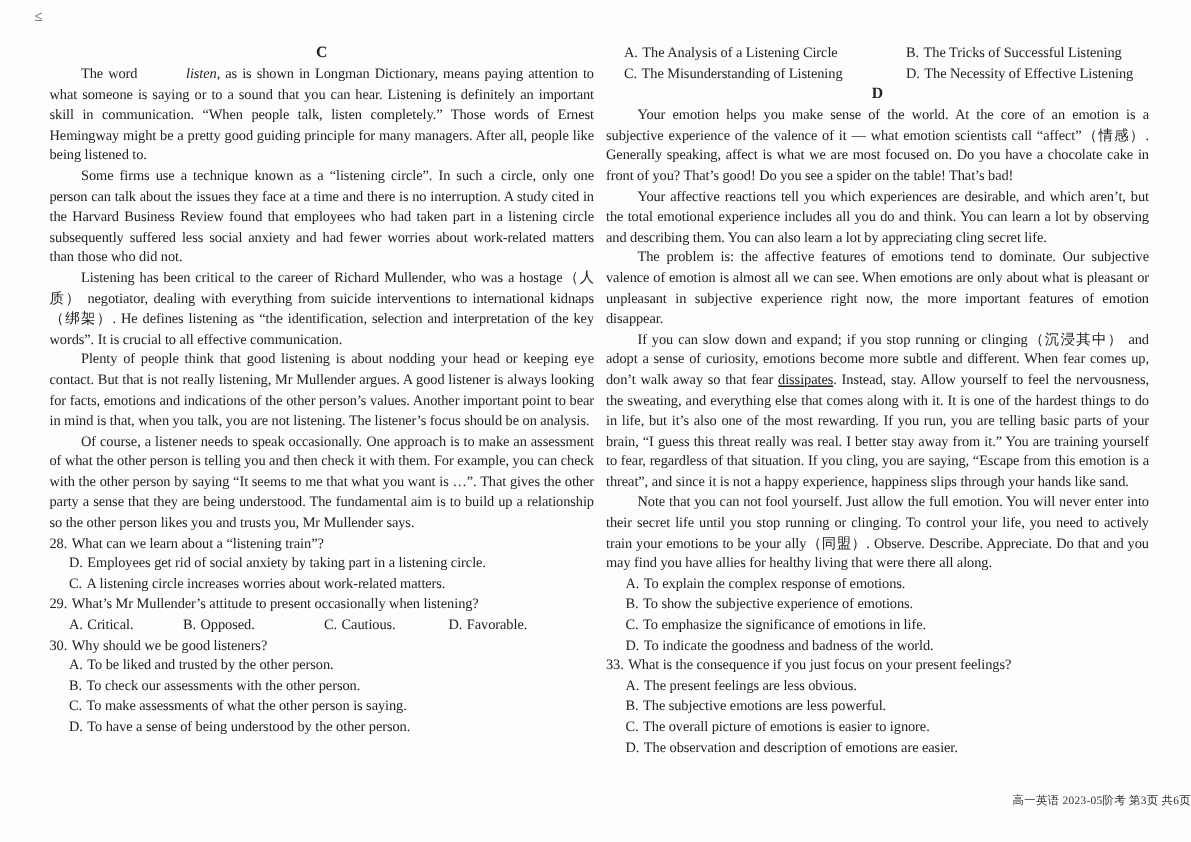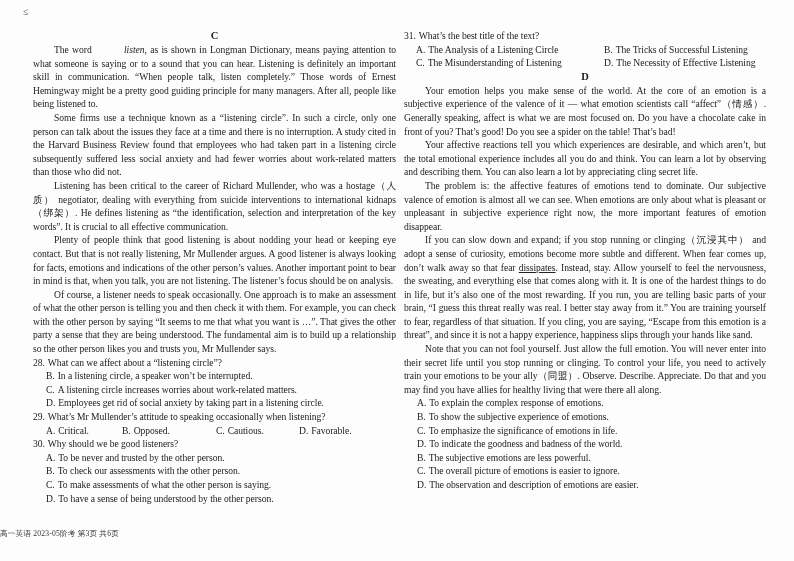--- a/index.html
+++ b/index.html
@@ -31,71 +31,69 @@
   .qno{margin-right:3px;}
   .optlabel{margin-right:3px;}
   .opts{padding-left:13px;}
   .opt{text-align:left;}
   .opts.row4{display:grid;grid-template-columns:76px 94px 83px auto;padding-left:13px;}
   .opts.row4 .opt{white-space:nowrap;}
   .opts.grid2{display:grid;grid-template-columns:184px auto;padding-left:12px;column-gap:4px;}
   .opts.grid2 .opt{white-space:nowrap;}
   .footer{
     position:absolute;left:0;top:529px;width:794px;
-    text-align:left;font-size:7.6px;color:#333;letter-spacing:0.2px;
+    text-align:right;font-size:7.6px;color:#333;letter-spacing:0.2px;
   }
 </style>
 </head>
 <body>
 
 <div class="page">
 
   <span class="stray">≤</span>
 
   <div class="col left">
     <div class="sec-heading">C</div>
     <p class="para"><span>The word </span><span class="em">listen</span><span>, as is shown in Longman Dictionary, means paying attention to what someone is saying or to a sound that you can hear. Listening is definitely an important skill in communication. “When people talk, listen completely.” Those words of Ernest Hemingway might be a pretty good guiding principle for many managers. After all, people like being listened to.</span></p>
     <p class="para"><span>Some firms use a technique known as a “listening circle”. In such a circle, only one person can talk about the issues they face at a time and there is no interruption. A study cited in the Harvard Business Review found that employees who had taken part in a listening circle subsequently suffered less social anxiety and had fewer worries about work-related matters than those who did not.</span></p>
     <p class="para"><span>Listening has been critical to the career of Richard Mullender, who was a hostage（人质） negotiator, dealing with everything from suicide interventions to international kidnaps（绑架）. He defines listening as “the identification, selection and interpretation of the key words”. It is crucial to all effective communication.</span></p>
     <p class="para"><span>Plenty of people think that good listening is about nodding your head or keeping eye contact. But that is not really listening, Mr Mullender argues. A good listener is always looking for facts, emotions and indications of the other person’s values. Another important point to bear in mind is that, when you talk, you are not listening. The listener’s focus should be on analysis.</span></p>
     <p class="para"><span>Of course, a listener needs to speak occasionally. One approach is to make an assessment of what the other person is telling you and then check it with them. For example, you can check with the other person by saying “It seems to me that what you want is …”. That gives the other party a sense that they are being understood. The fundamental aim is to build up a relationship so the other person likes you and trusts you, Mr Mullender says.</span></p>
 
     <div class="q">
-      <div class="stem"><span class="qno">28.</span><span>What can we affect about a “listening circle”?</span></div>
+      <div class="stem"><span class="qno">28.</span><span>What can we learn about a “listening train”?</span></div>
       <div class="opts">
-        <div class="opt"><span class="optlabel">B.</span><span>In a listening circle, a speaker won’t be interrupted.</span></div>
+        <div class="opt"><span class="optlabel">D.</span><span>Employees get rid of social anxiety by taking part in a listening circle.</span></div>
         <div class="opt"><span class="optlabel">C.</span><span>A listening circle increases worries about work-related matters.</span></div>
-        <div class="opt"><span class="optlabel">D.</span><span>Employees get rid of social anxiety by taking part in a listening circle.</span></div>
       </div>
     </div>
 
     <div class="q">
-      <div class="stem"><span class="qno">29.</span><span>What’s Mr Mullender’s attitude to speaking occasionally when listening?</span></div>
+      <div class="stem"><span class="qno">29.</span><span>What’s Mr Mullender’s attitude to present occasionally when listening?</span></div>
       <div class="opts row4">
         <div class="opt"><span class="optlabel">A.</span><span>Critical.</span></div>
         <div class="opt"><span class="optlabel">B.</span><span>Opposed.</span></div>
         <div class="opt"><span class="optlabel">C.</span><span>Cautious.</span></div>
         <div class="opt"><span class="optlabel">D.</span><span>Favorable.</span></div>
       </div>
     </div>
 
     <div class="q">
       <div class="stem"><span class="qno">30.</span><span>Why should we be good listeners?</span></div>
       <div class="opts">
-        <div class="opt"><span class="optlabel">A.</span><span>To be never and trusted by the other person.</span></div>
+        <div class="opt"><span class="optlabel">A.</span><span>To be liked and trusted by the other person.</span></div>
         <div class="opt"><span class="optlabel">B.</span><span>To check our assessments with the other person.</span></div>
         <div class="opt"><span class="optlabel">C.</span><span>To make assessments of what the other person is saying.</span></div>
         <div class="opt"><span class="optlabel">D.</span><span>To have a sense of being understood by the other person.</span></div>
       </div>
     </div>
   </div>
 
   <div class="col right">
     <div class="q">
-      <div class="stem"><span class="qno">31.</span><span>What’s the best title of the text?</span></div>
       <div class="opts grid2">
         <div class="opt"><span class="optlabel">A.</span><span>The Analysis of a Listening Circle</span></div>
         <div class="opt"><span class="optlabel">B.</span><span>The Tricks of Successful Listening</span></div>
         <div class="opt"><span class="optlabel">C.</span><span>The Misunderstanding of Listening</span></div>
         <div class="opt"><span class="optlabel">D.</span><span>The Necessity of Effective Listening</span></div>
       </div>
     </div>
 
     <div class="sec-heading">D</div>
     <p class="para"><span>Your emotion helps you make sense of the world. At the core of an emotion is a subjective experience of the valence of it — what emotion scientists call “affect”（情感）. Generally speaking, affect is what we are most focused on. Do you have a chocolate cake in front of you? That’s good! Do you see a spider on the table! That’s bad!</span></p>
@@ -107,21 +105,23 @@
     <div class="q">
       <div class="opts">
         <div class="opt"><span class="optlabel">A.</span><span>To explain the complex response of emotions.</span></div>
         <div class="opt"><span class="optlabel">B.</span><span>To show the subjective experience of emotions.</span></div>
         <div class="opt"><span class="optlabel">C.</span><span>To emphasize the significance of emotions in life.</span></div>
         <div class="opt"><span class="optlabel">D.</span><span>To indicate the goodness and badness of the world.</span></div>
       </div>
     </div>
 
     <div class="q">
+      <div class="stem"><span class="qno">33.</span><span>What is the consequence if you just focus on your present feelings?</span></div>
       <div class="opts">
+        <div class="opt"><span class="optlabel">A.</span><span>The present feelings are less obvious.</span></div>
         <div class="opt"><span class="optlabel">B.</span><span>The subjective emotions are less powerful.</span></div>
         <div class="opt"><span class="optlabel">C.</span><span>The overall picture of emotions is easier to ignore.</span></div>
         <div class="opt"><span class="optlabel">D.</span><span>The observation and description of emotions are easier.</span></div>
       </div>
     </div>
   </div>
 
   <div class="footer">
     <span>高一英语 2023-05阶考 第3页  共6页</span>
   </div>

